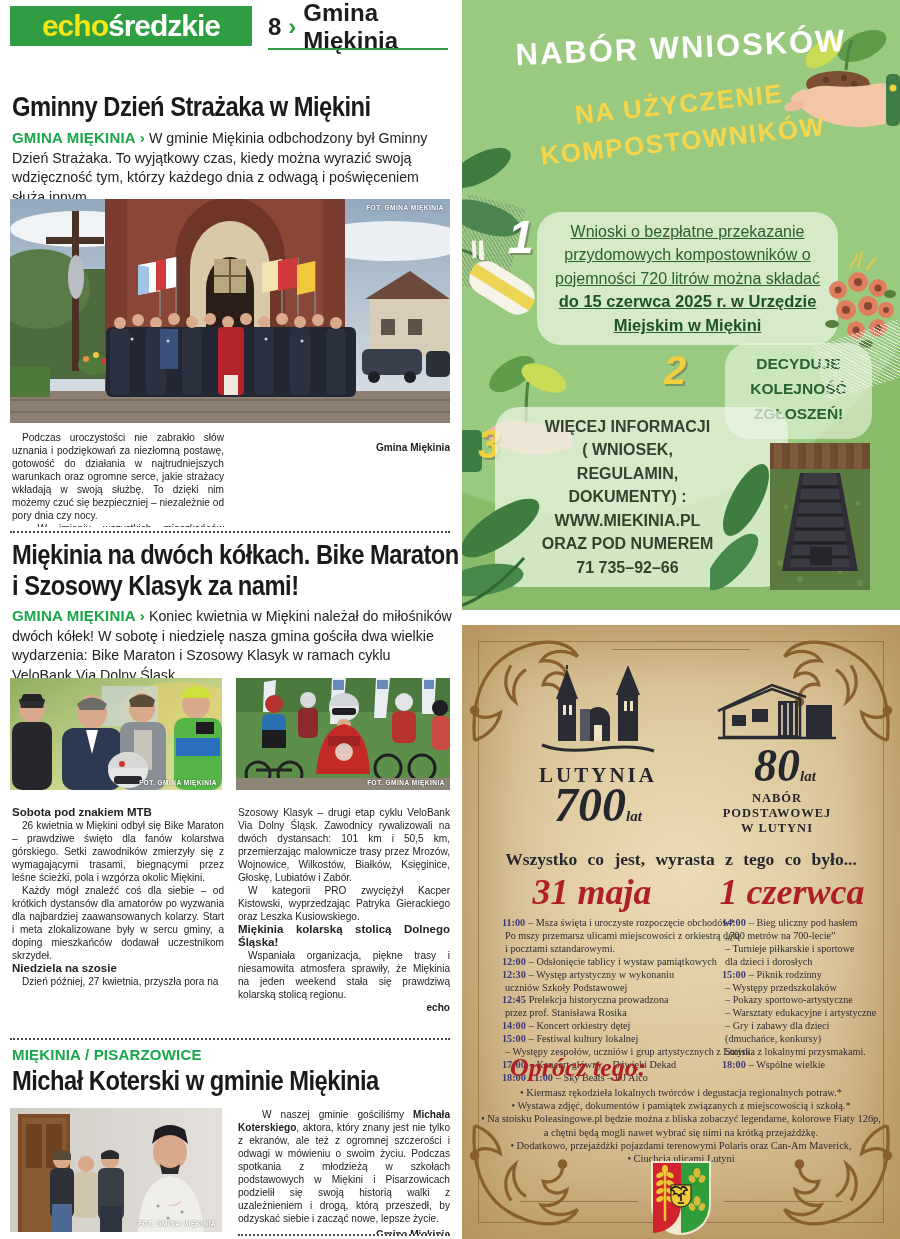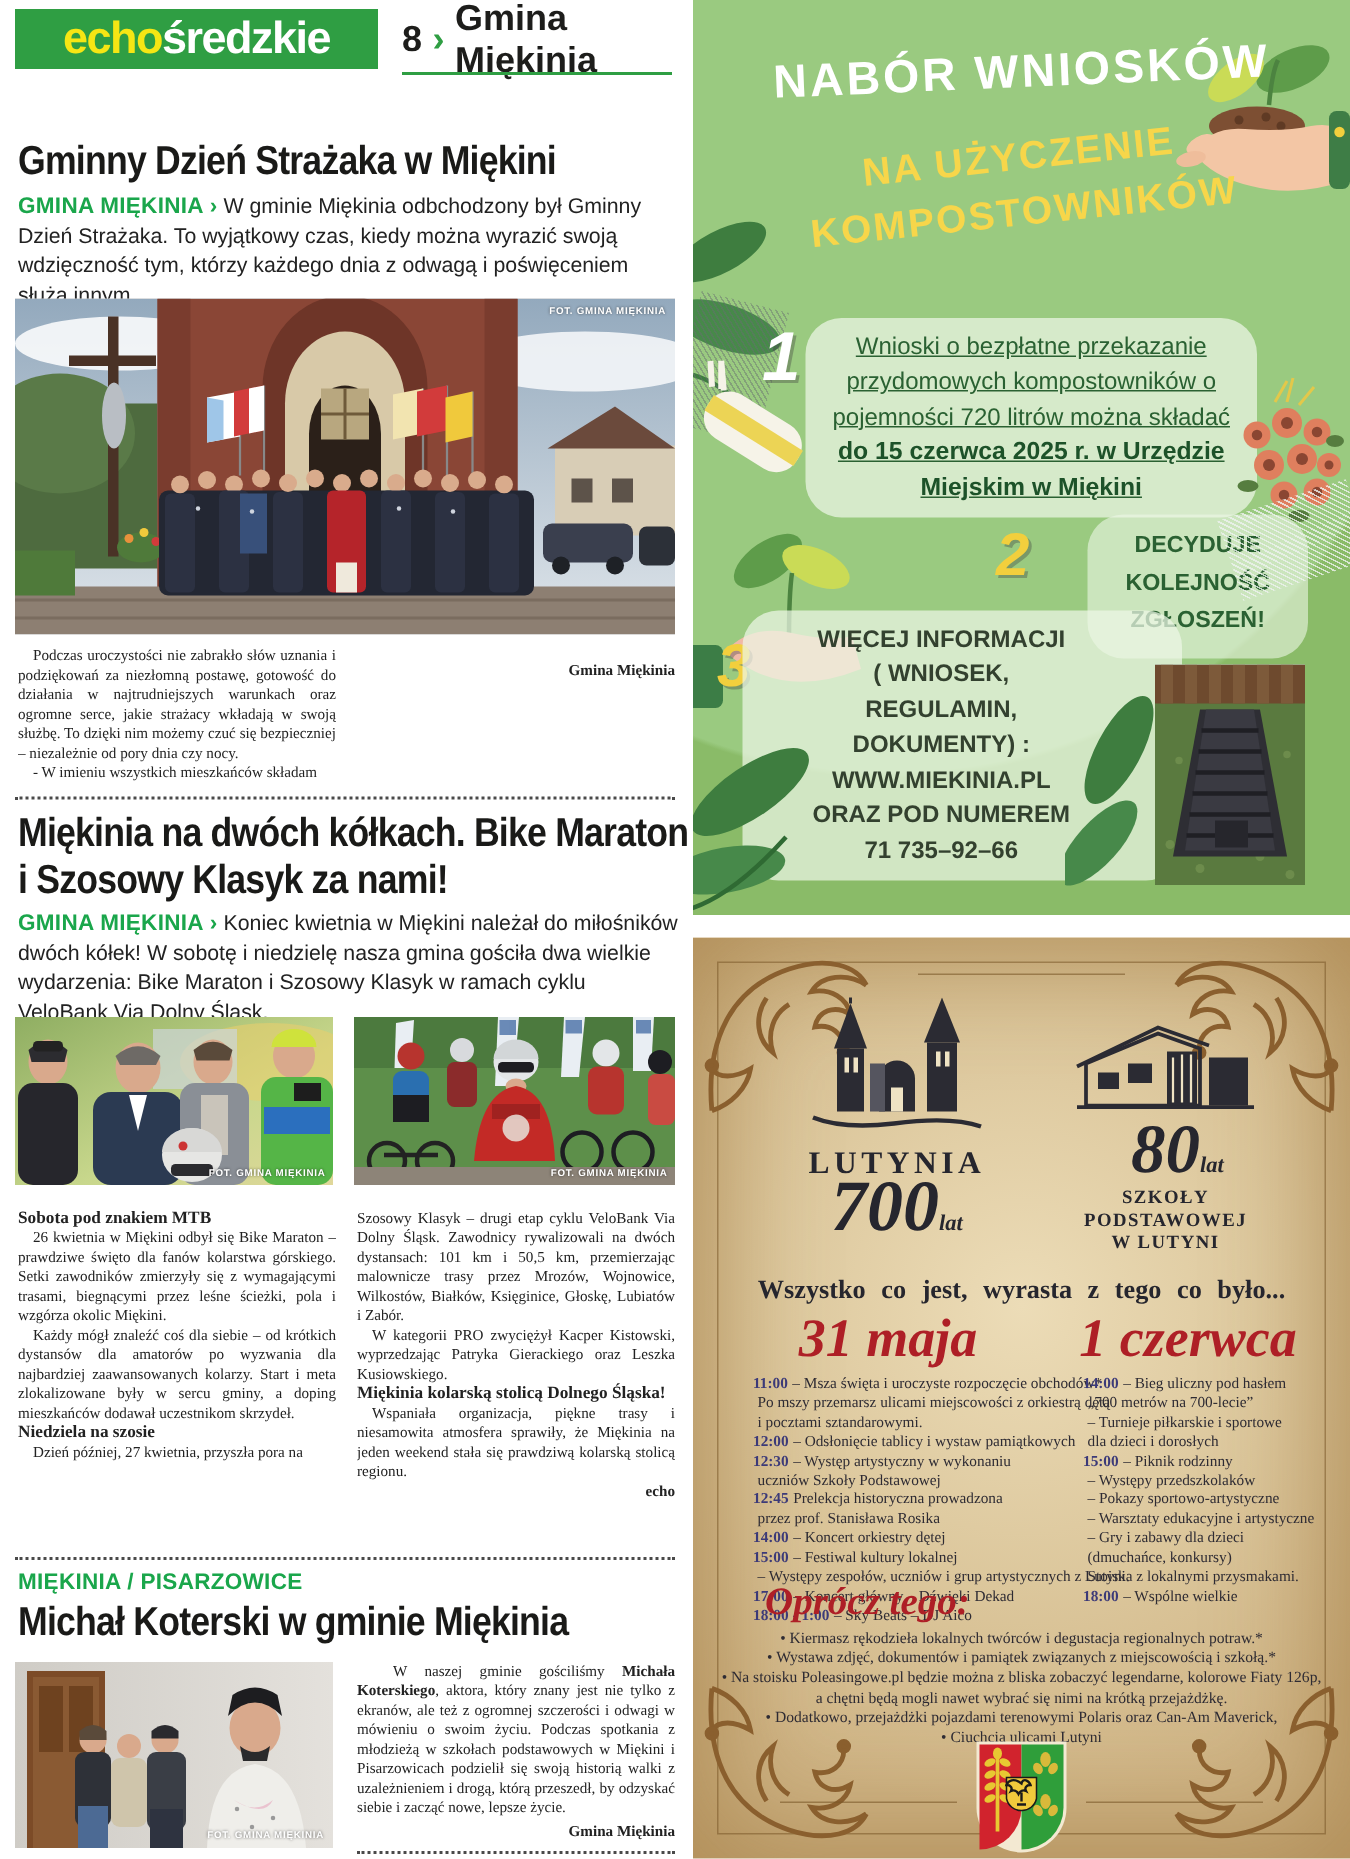--- a/index.html
+++ b/index.html
@@ -28,21 +28,21 @@
   .kicker{color:#1aa64b;font-weight:700;font-size:15px;letter-spacing:.2px;}
   .lead2{left:12px;top:606px;width:440px;font-size:14.2px;line-height:19.5px;color:#222;}
   .kicker3{left:12px;top:1046px;font-size:15px;}
 
   .photo{overflow:hidden;background:#ccc;}
   .photo svg{display:block;}
   .credit{position:absolute;font-size:6.5px;letter-spacing:.5px;color:#fff;
           text-shadow:0 0 2px rgba(0,0,0,.6);font-weight:700;}
 
   .bodytext{font-size:10.1px;line-height:13px;text-align:justify;color:#222;overflow:hidden;}
-  .bodytext p{margin:0;text-indent:10px;font-family:Liberation Serif, serif;}
+  .bodytext p{margin:0;text-indent:10px;}
   .bodytext p.noind{text-indent:0;}
   .subhead{font-weight:700;font-size:11.5px;margin:0 0 12px 0;text-indent:0 !important;}
   .subhead2{margin:13px 0 12px 0;}
   .sig{font-weight:700;text-align:right;text-indent:0 !important;}
 
   .dotted{border-top:2px dotted #4a4a4a;height:0;}
 
   
   .poster-green{left:462px;top:0;width:438px;height:610px;overflow:hidden;
      background:radial-gradient(circle 360px at 30% 26%, #9aca80 0 99%, rgba(0,0,0,0) 100%),#8abb68;}
@@ -622,21 +622,21 @@
     <g stroke="#efe3c4" stroke-width="1.5">
         <line x1="68" y1="28" x2="68" y2="58"></line>
         <line x1="74" y1="26" x2="74" y2="58"></line>
         <line x1="80" y1="26" x2="80" y2="58"></line>
       </g>
     <rect x="92" y="28" width="26" height="32" fill="#2b2b33"></rect>
     <line x1="4" y1="61" x2="122" y2="61" stroke="#2b2b33" stroke-width="2.5"></line>
   </svg>
   <div class="abs big-num" style="left:260px;top:118px;width:126px;font-size:46px;"><span>80</span><span class="lat">lat</span></div>
   <div class="abs school-lines" style="left:245px;top:166px;width:140px;">
-    <div>SZKOŁY</div>
+    <div>NABÓR</div>
     <div>PODSTAWOWEJ</div>
     <div>W LUTYNI</div>
   </div>
 
   <div class="abs pb-motto serif">Wszystko co jest, wyrasta z tego co było...</div>
 
   <div class="abs pb-date serif" style="left:30px;top:246px;width:200px;">31 maja</div>
   <div class="abs pb-date serif" style="left:240px;top:246px;width:180px;">1 czerwca</div>
 
   <div class="abs pb-sch serif" style="left:40px;top:292px;width:222px;">

